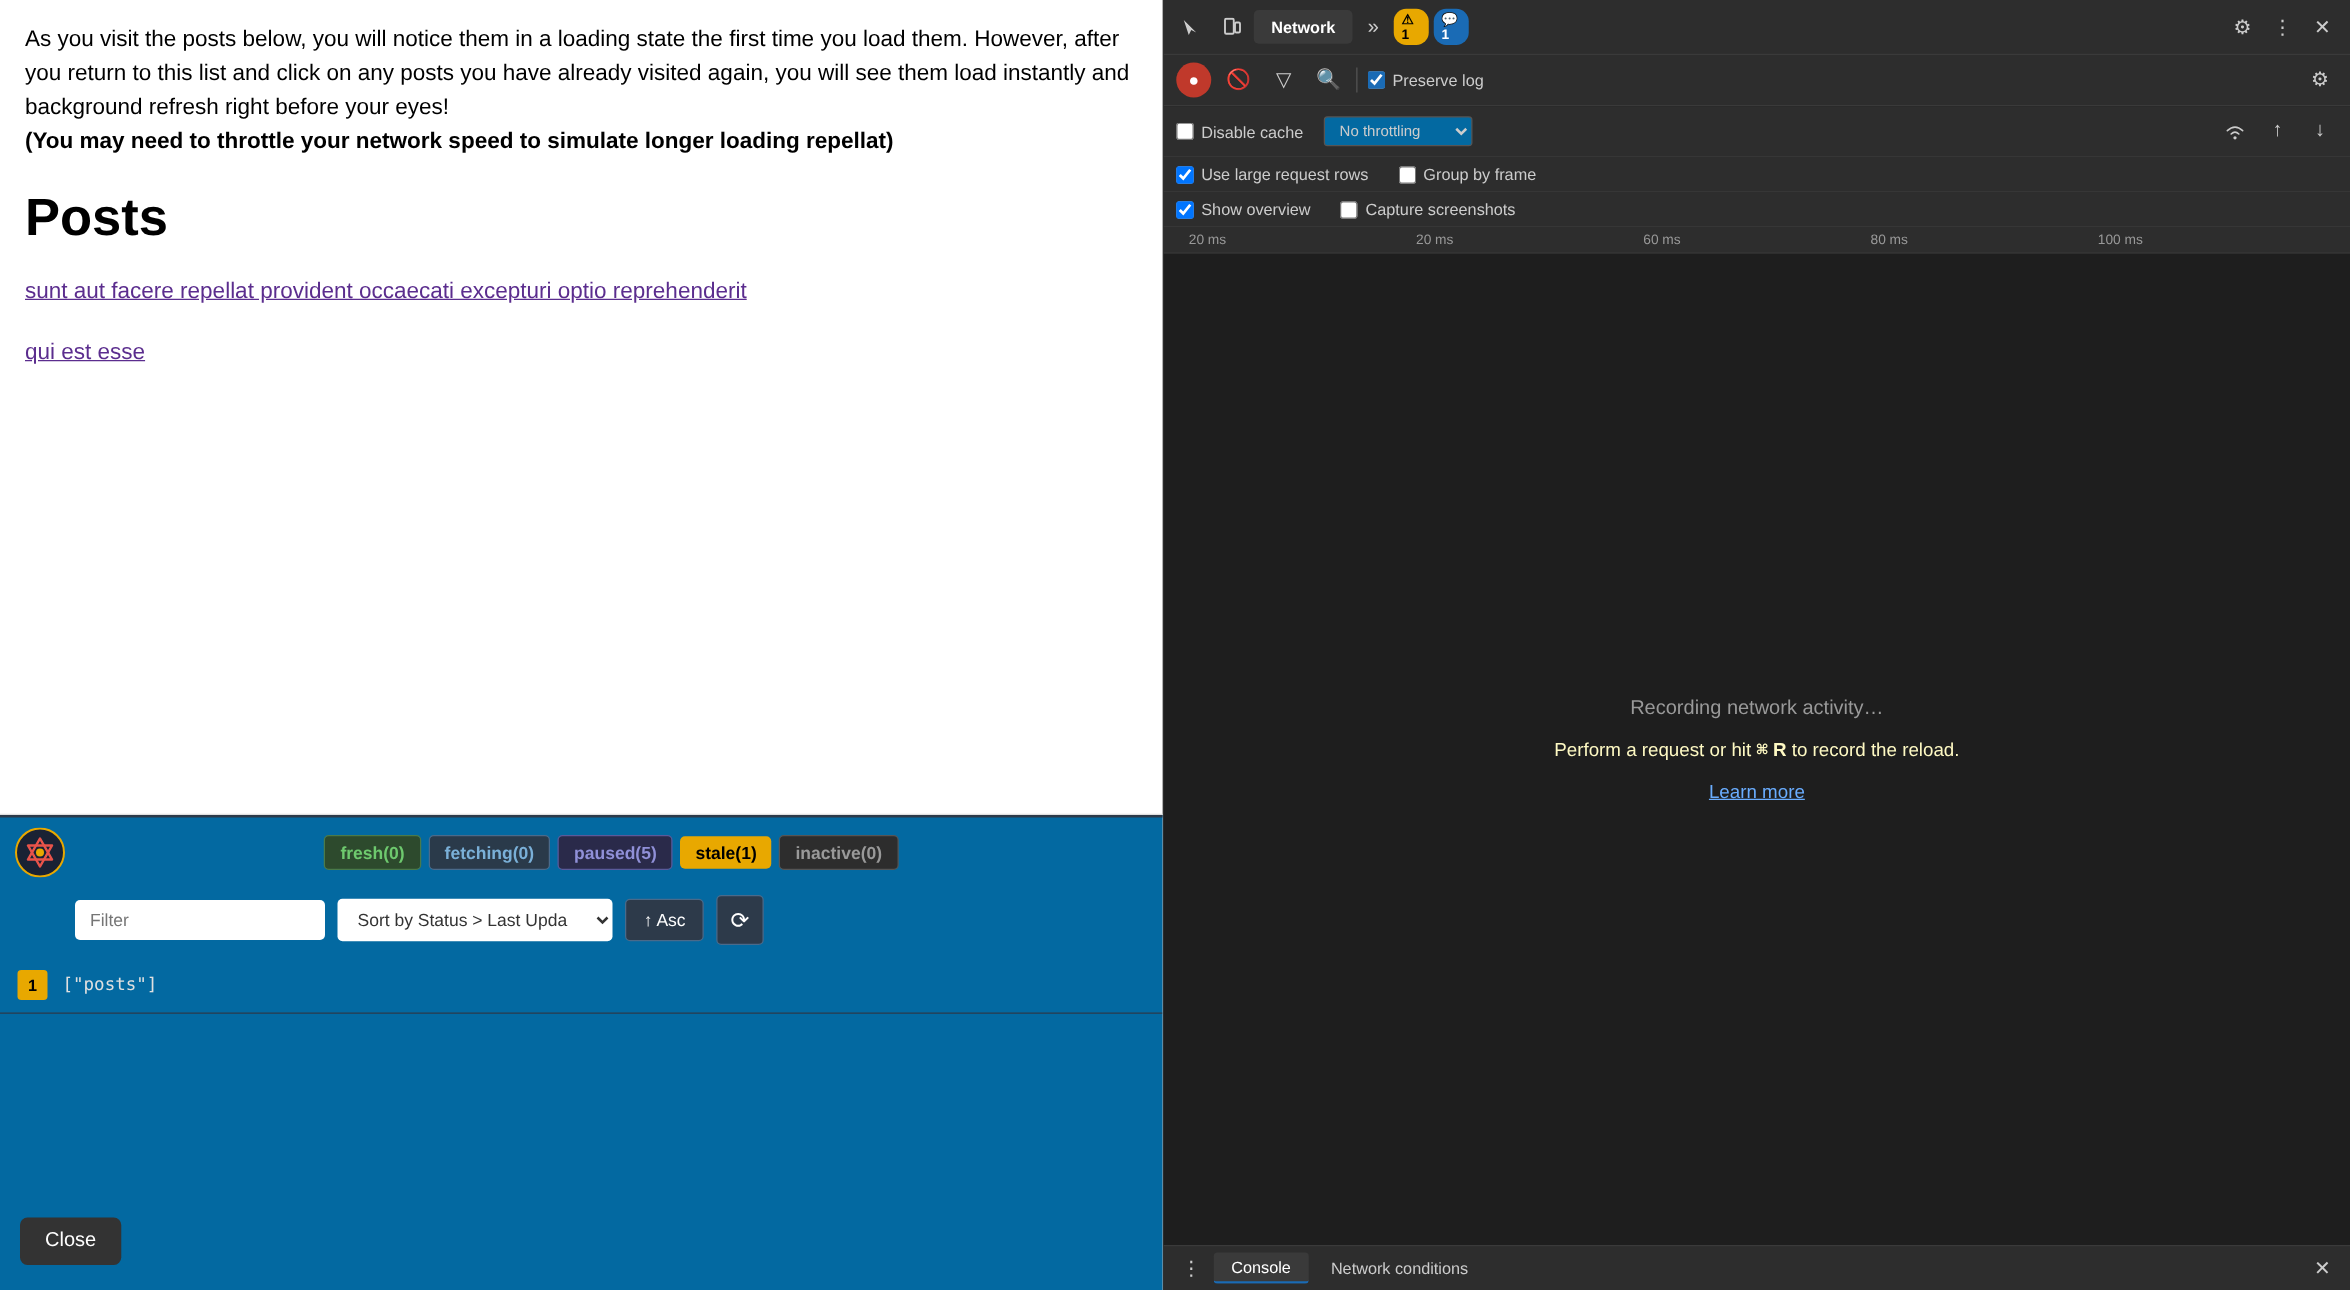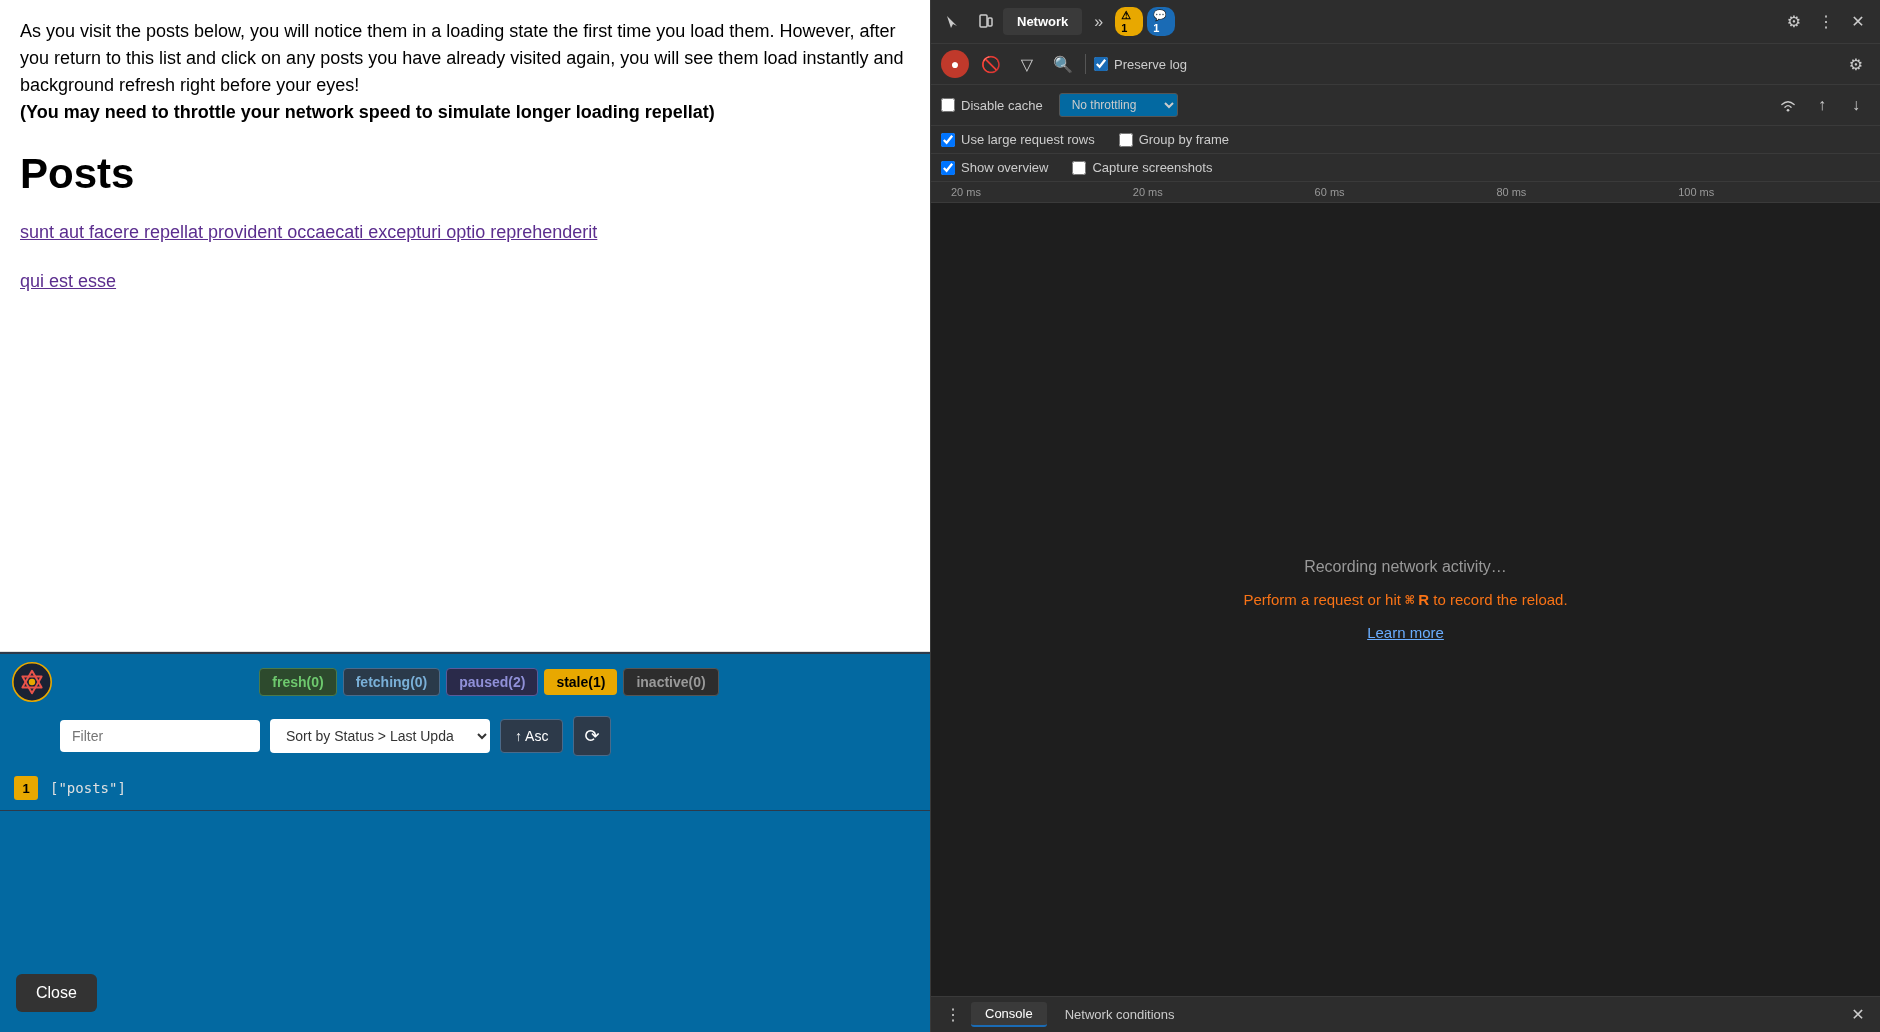--- a/index.html
+++ b/index.html
@@ -405,21 +405,21 @@
       background: #1e1e1e;
       gap: 12px;
     }
 
     .recording-text {
       color: #999;
       font-size: 16px;
     }
 
     .recording-sub {
-      color: #f97316;
+      color: #fef9c3;
       font-size: 15px;
       text-align: center;
       line-height: 1.6;
     }
 
     .recording-sub kbd {
       font-family: monospace;
       font-weight: bold;
     }
 
@@ -485,21 +485,21 @@
           <g transform="translate(25,25)">
             <polygon points="0,-14 12,7 -12,7" fill="none" stroke="#e8534a" stroke-width="2.5" stroke-linejoin="round"></polygon>
             <polygon points="0,14 -12,-7 12,-7" fill="none" stroke="#e8534a" stroke-width="2.5" stroke-linejoin="round"></polygon>
             <circle cx="0" cy="0" r="4" fill="#e8a800"></circle>
           </g>
         </svg>
 
         <div class="status-badges">
           <button class="badge badge-fresh">fresh(0)</button>
           <button class="badge badge-fetching">fetching(0)</button>
-          <button class="badge badge-paused">paused(2)</button>
+          <button class="badge badge-paused">paused(5)</button>
           <button class="badge badge-stale">stale(1)</button>
           <button class="badge badge-inactive">inactive(0)</button>
         </div>
       </div>
       <div class="devtools-controls">
         <input class="filter-input" type="text" placeholder="Filter" style="">
         <select class="sort-select">
           <option>Sort by Status &gt; Last Upda</option>
         </select>
         <button class="asc-button">↑ Asc</button>

